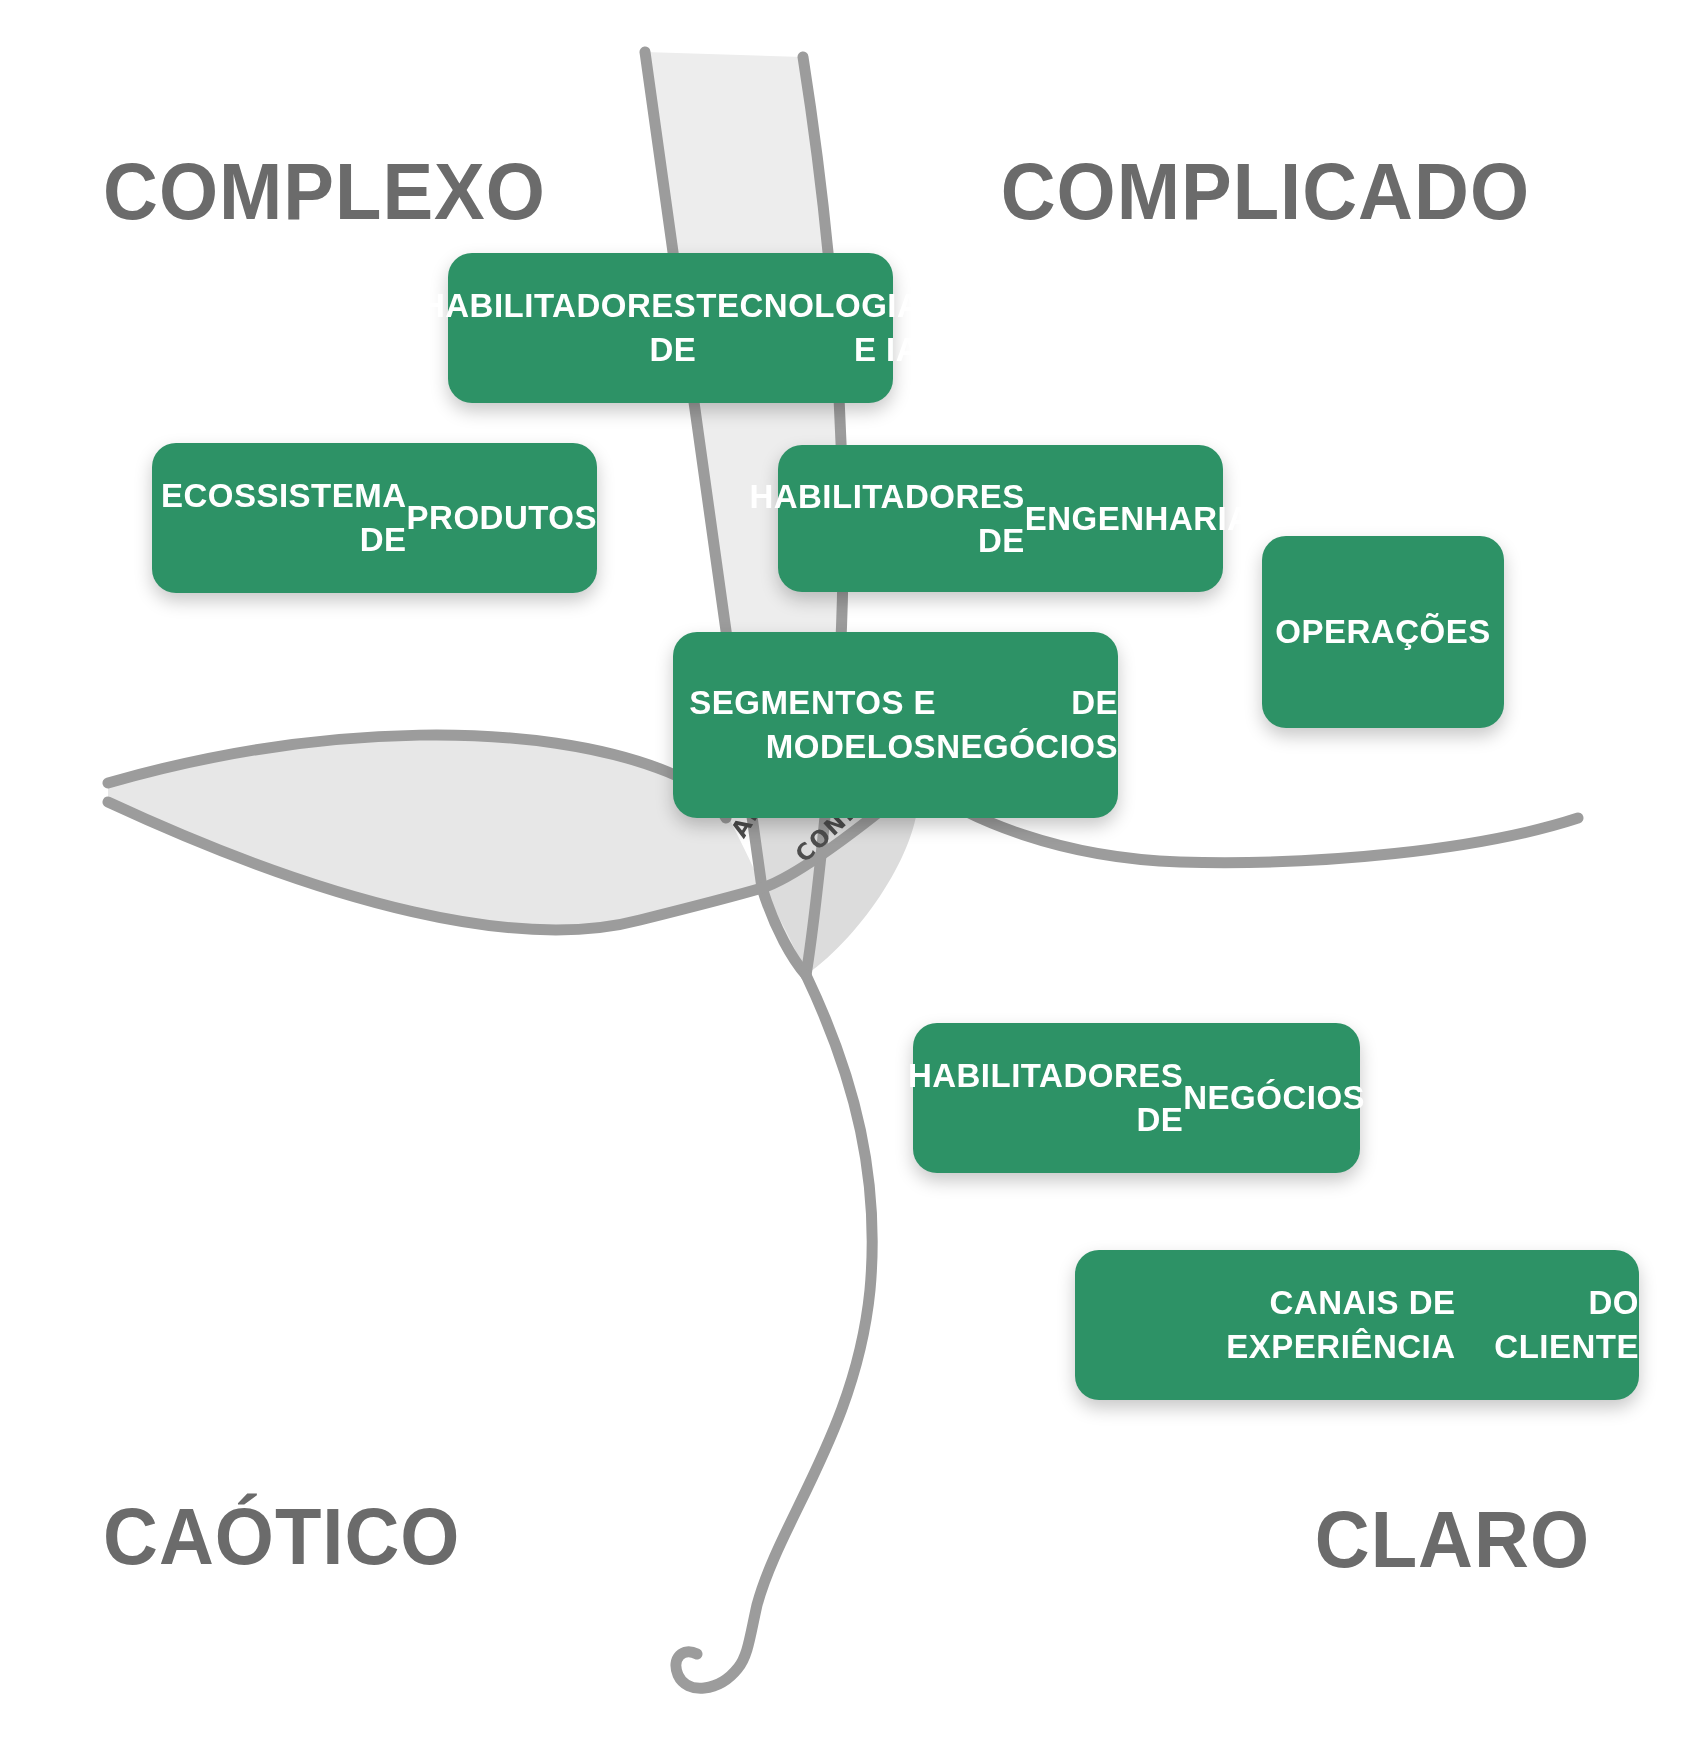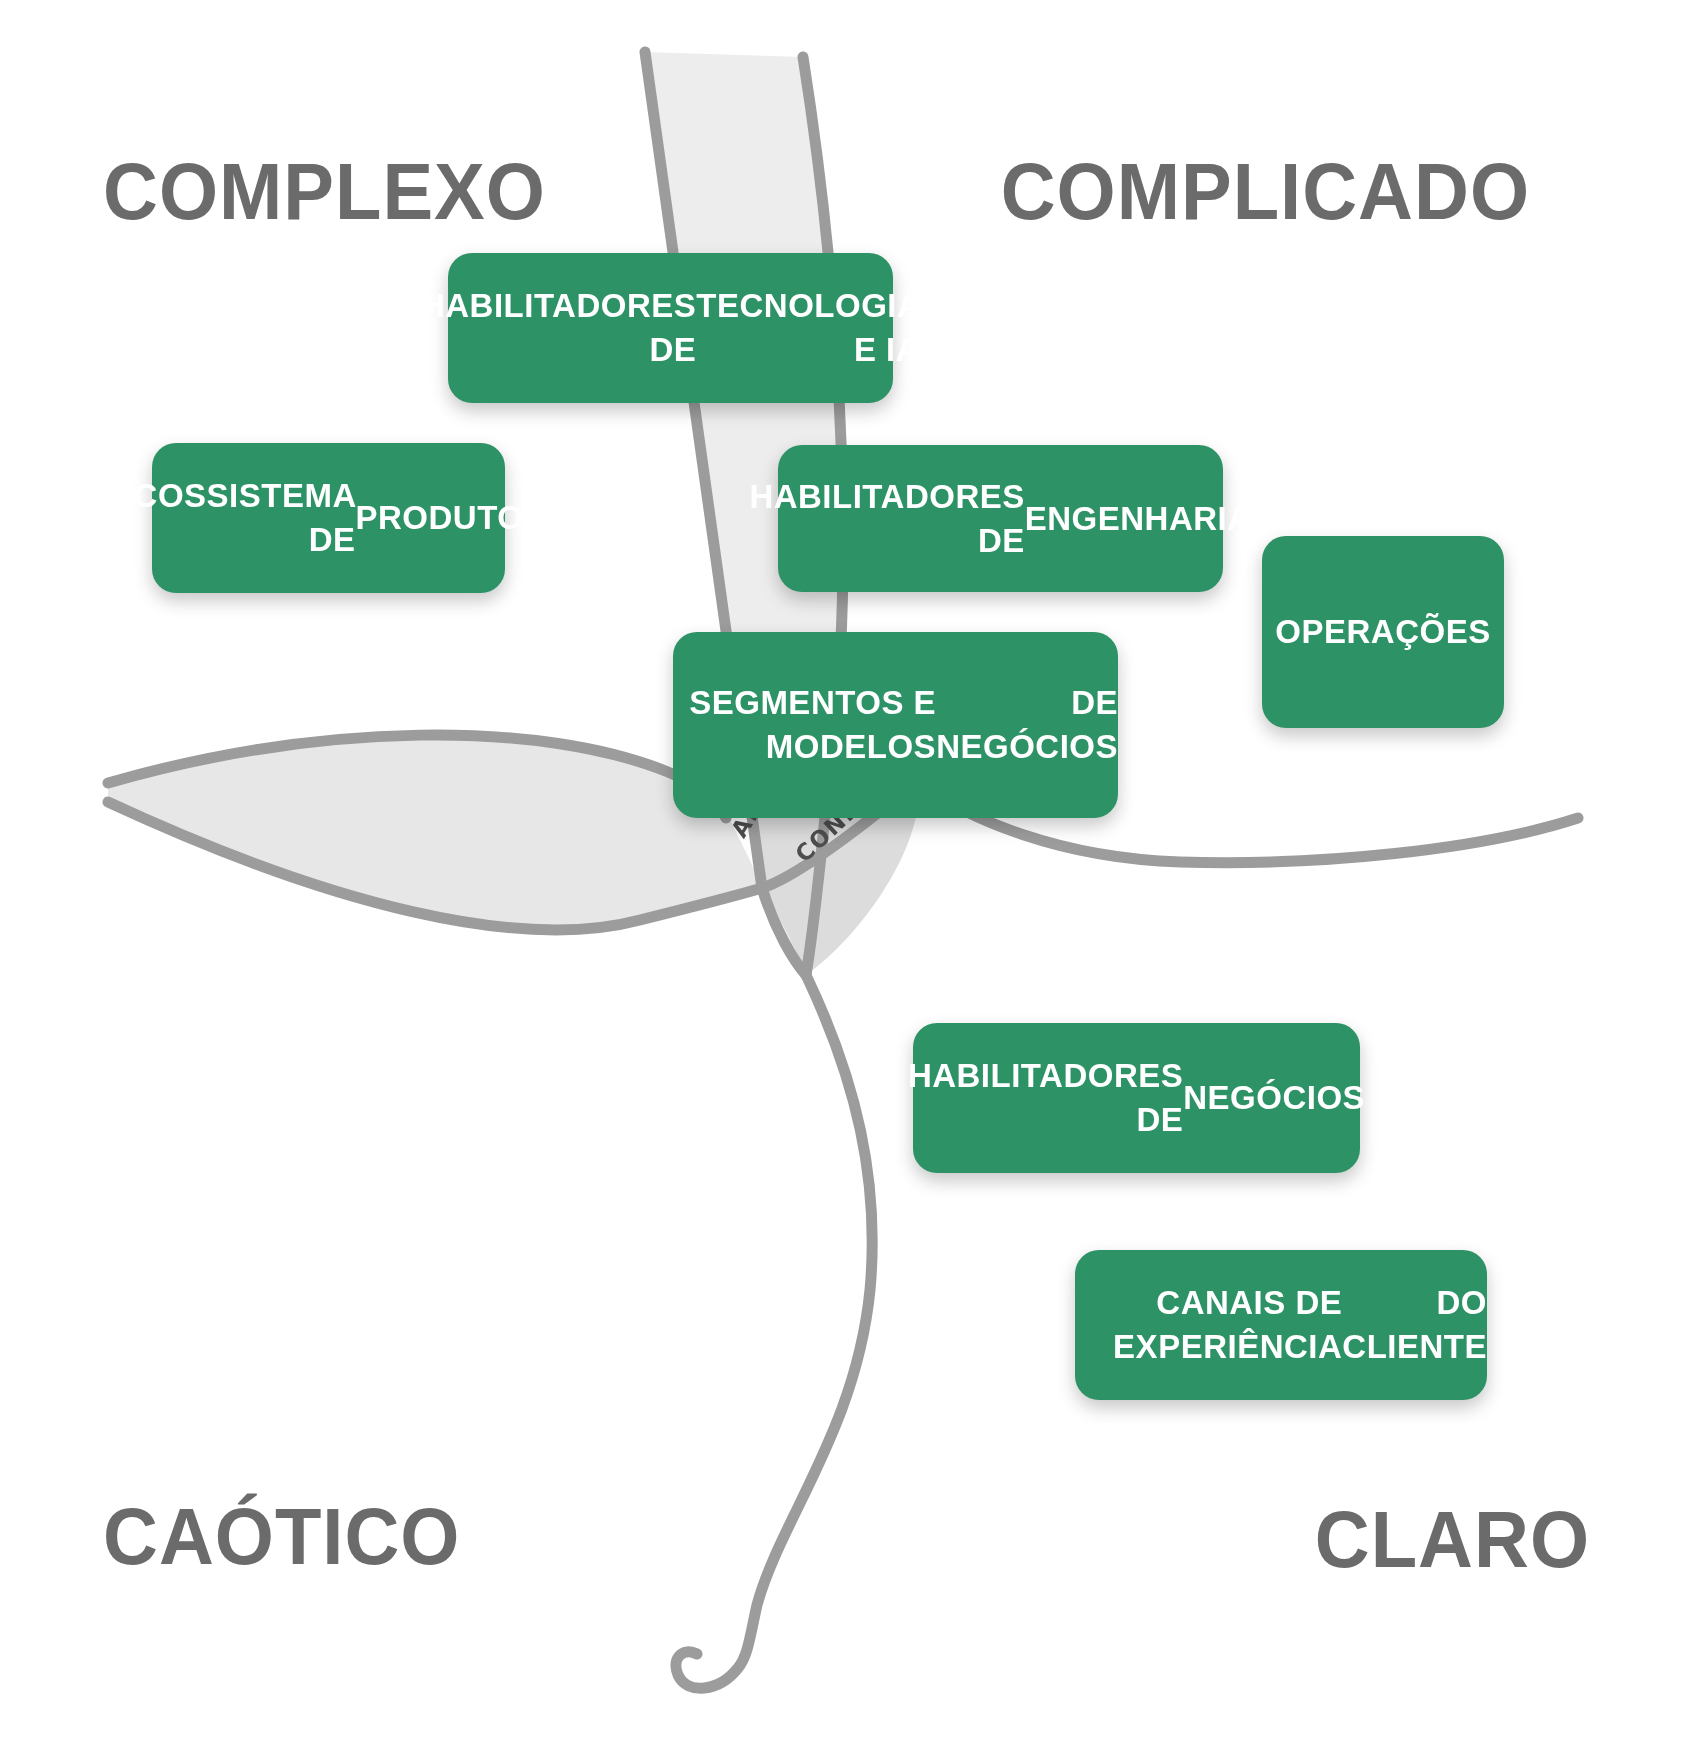--- a/index.html
+++ b/index.html
@@ -14,26 +14,26 @@
       color:#4d4d4d;letter-spacing:1.5px;white-space:nowrap;
       font-family:"DejaVu Sans",sans-serif;}
   #aporia-label{left:737px;top:822px;transform:rotate(-58deg);transform-origin:left center;}
   #confuso-label{left:799px;top:845px;transform:rotate(-43deg);transform-origin:left center;}
   .card{position:absolute;z-index:3;background:#2d9266;border-radius:24px;
       box-shadow:0 8px 18px rgba(0,0,0,.22);display:flex;flex-direction:row;
       align-items:center;justify-content:center;text-align:right;
       color:#ffffff;font-weight:bold;font-size:33px;line-height:1.32;
       letter-spacing:.5px;}
   #card-tech-ai     {left:448px; top:253px; width:445px;height:150px;}
-  #card-ecossistema {left:152px; top:443px; width:353px;height:150px;}
+  #card-ecossistema {left:152px; top:443px; width:445px;height:150px;}
   #card-engenharia  {left:778px; top:445px; width:445px;height:147px;}
   #card-operacoes   {left:1262px;top:536px; width:242px;height:192px;}
   #card-segmentos   {left:673px; top:632px; width:445px;height:186px;}
   #card-negocios    {left:913px; top:1023px;width:447px;height:150px;}
-  #card-canais      {left:1075px;top:1250px;width:412px;height:150px;}
+  #card-canais      {left:1075px;top:1250px;width:564px;height:150px;}
   #quad-complexo   {left:103px; top:148px;}
   #quad-complicado {right:170px;top:148px;}
   #quad-caotico    {left:103px; top:1493px;}
   #quad-claro      {right:110px;top:1496px;}
 </style>
 </head>
 <body>
 
 <div class="stage">
 

